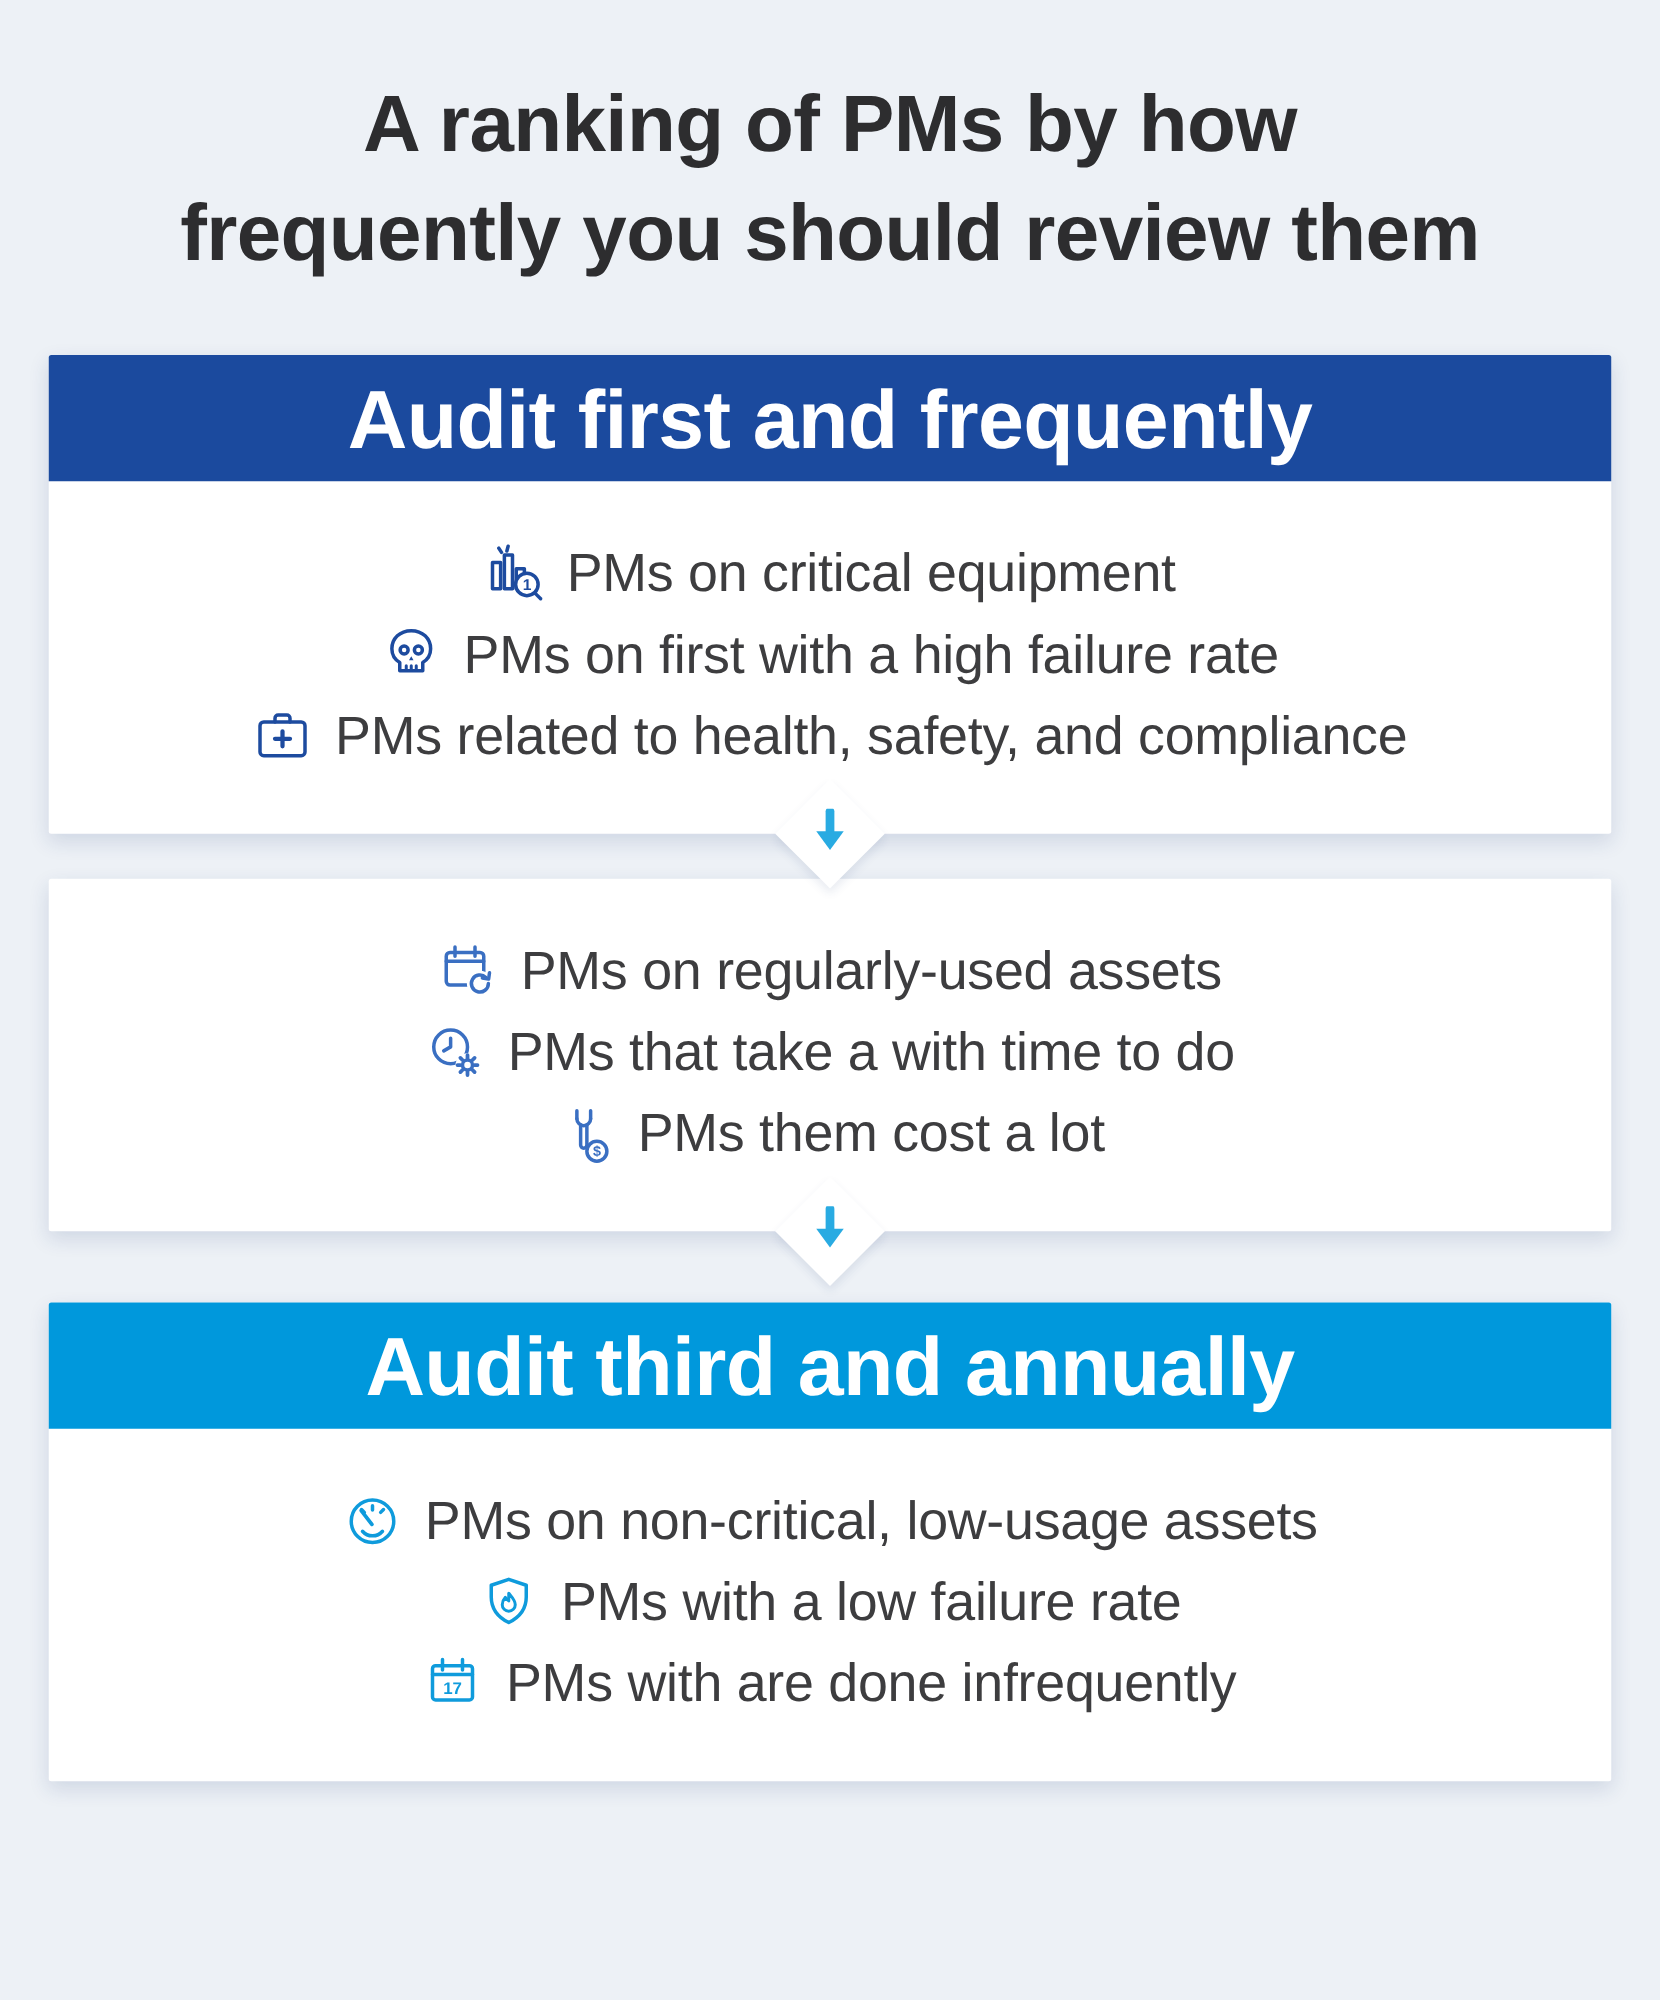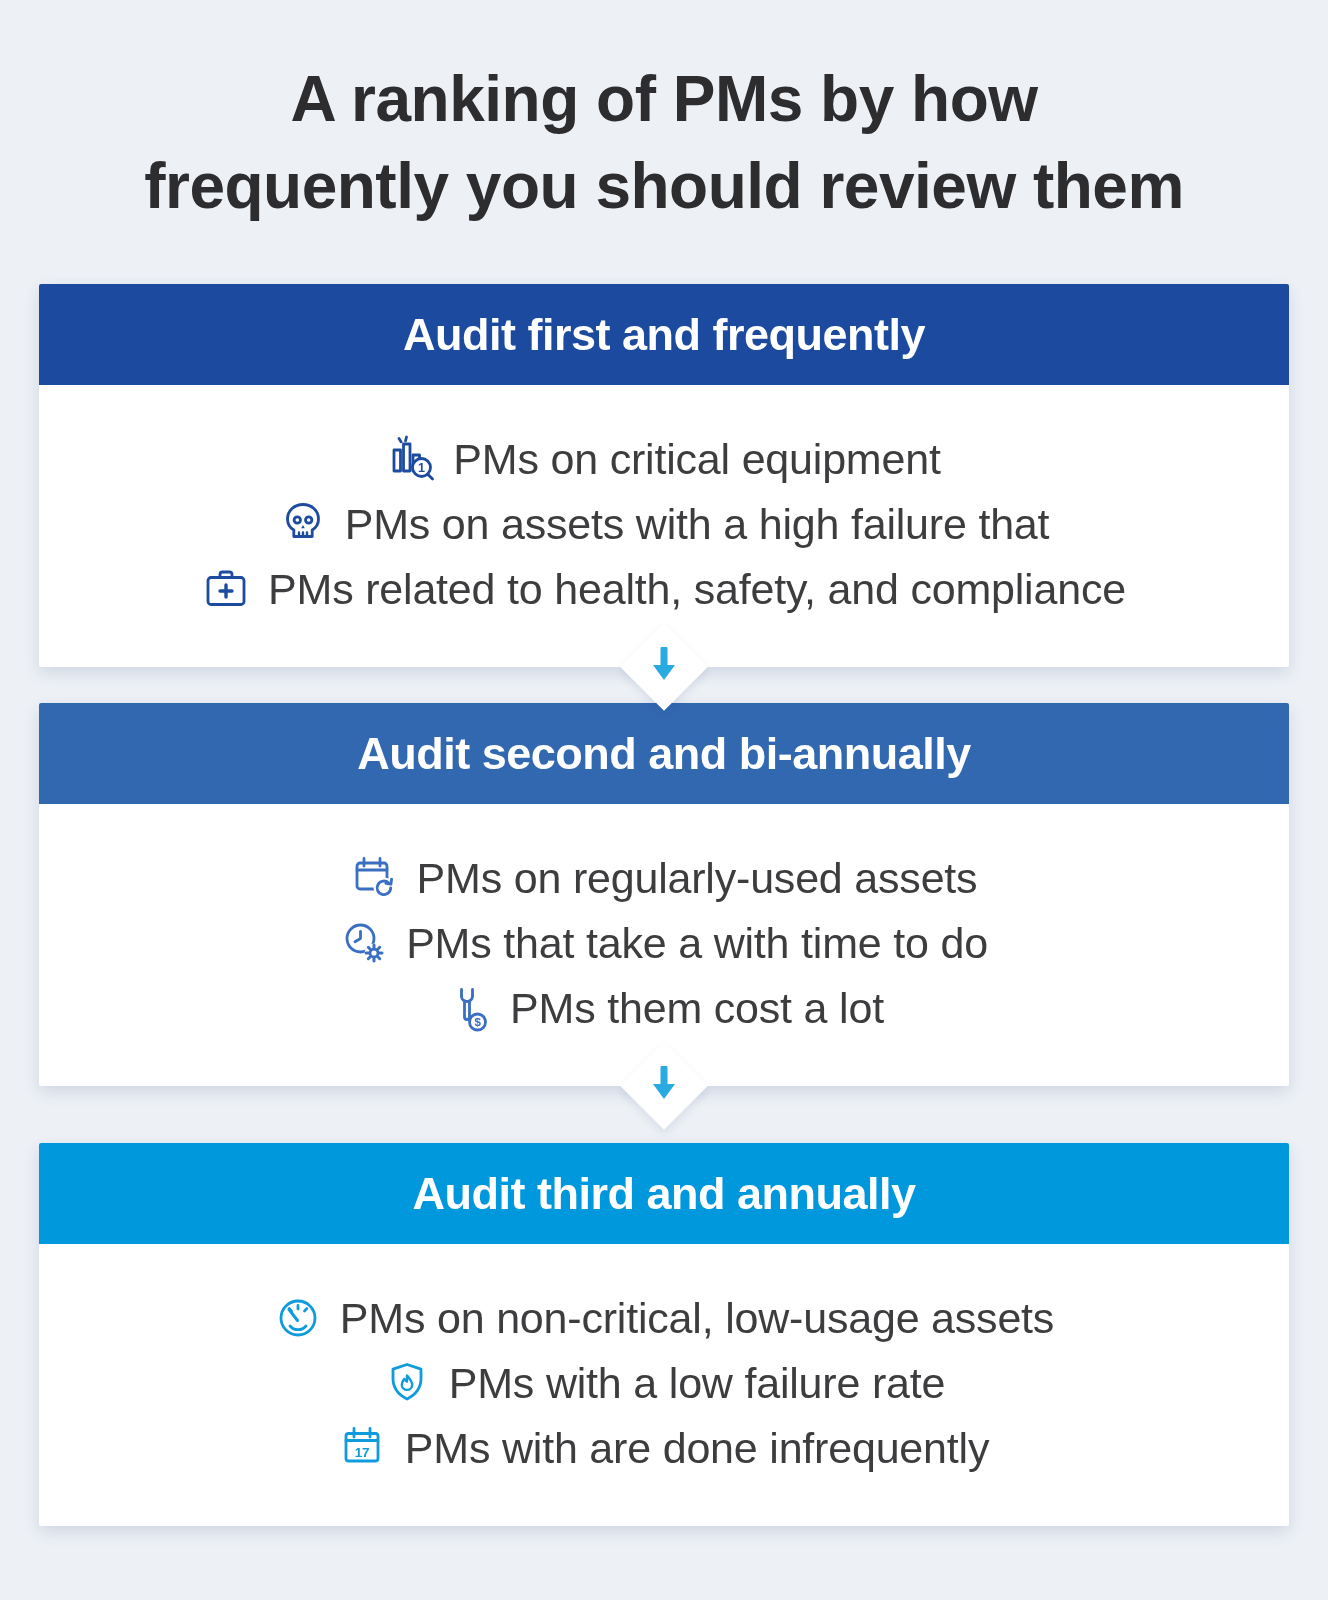--- a/index.html
+++ b/index.html
@@ -34,21 +34,21 @@
   .card-1 { margin-top: 54px; z-index: 3; }
   .card-2 { margin-top: 36px; z-index: 2; }
   .card-3 { margin-top: 57px; z-index: 1; }
 
   .card-header {
     height: 101px;
     display: flex;
     align-items: center;
     justify-content: center;
     color: #ffffff;
-    font-size: 45px;
+    font-size: 66px;
     font-weight: 700;
     letter-spacing: -0.5px;
     border-radius: 2px 2px 0 0;
   }
   .card-1 .card-header { background: #1b4a9e; }
   .card-2 .card-header { background: #3268b0; }
   .card-3 .card-header { background: #0098dc; }
 
   .card-body {
     padding: 48px 20px 52px;
@@ -129,21 +129,21 @@
       <div class="item">
         <span class="icon">
           <svg viewBox="0 0 48 48" fill="none" stroke="currentColor" stroke-width="2.8" stroke-linecap="round" stroke-linejoin="round">
             <path d="M24 4.5 C15 4.5 8.5 10.8 8.5 19 c0 5 2.6 8.8 6.3 11 V36.5 H33.2 V30 c3.7 -2.2 6.3 -6 6.3 -11 C39.5 10.8 33 4.5 24 4.5 Z"></path>
             <circle cx="18.3" cy="20" r="3.2"></circle>
             <circle cx="29.7" cy="20" r="3.2"></circle>
             <path d="M24 25 l-1.8 3.2 h3.6 Z" fill="currentColor" stroke="none"></path>
             <path d="M20 36 v-3.5 M24 36 v-3.5 M28 36 v-3.5" stroke-width="2.4"></path>
           </svg>
         </span>
-        <span class="label">PMs on assets with a high failure that</span>
+        <span class="label">PMs on first with a high failure rate</span>
       </div>
 
       <div class="item">
         <span class="icon">
           <svg viewBox="0 0 48 48" fill="none" stroke="currentColor" stroke-width="2.8" stroke-linecap="round" stroke-linejoin="round">
             <path d="M18 12.5 v-3 a2.5 2.5 0 0 1 2.5 -2.5 h7 a2.5 2.5 0 0 1 2.5 2.5 v3"></path>
             <rect x="6" y="12.5" width="36" height="27" rx="3"></rect>
             <path d="M24 20 v12 M18 26 h12" stroke-width="3.4"></path>
           </svg>
         </span>
@@ -154,23 +154,20 @@
     <div class="notch"></div>
     <span class="down-arrow">
       <svg width="26" height="34" viewBox="0 0 26 34">
         <path d="M13 2 V19" stroke="#29abe2" stroke-width="7" stroke-linecap="round" fill="none"></path>
         <path d="M2 18 H24 L13 33 Z" fill="#29abe2"></path>
       </svg>
     </span>
   </section>
 
   <section class="card card-2">
-    <header class="card-header">
-      <span>Audit second and bi-annually</span>
-    </header>
     <div class="card-body">
 
       <div class="item">
         <span class="icon">
           <svg viewBox="0 0 48 48" fill="none" stroke="currentColor" stroke-width="2.8" stroke-linecap="round" stroke-linejoin="round">
             <rect x="6" y="9" width="30" height="26" rx="3"></rect>
             <path d="M13 4.5 v7.5 M29 4.5 v7.5 M6 16 h30"></path>
             <circle cx="33" cy="34" r="10.5" fill="#ffffff" stroke="none"></circle>
             <path d="M39.7 33.8 a6.8 6.8 0 1 1 -2 -4.8"></path>
             <path d="M40.6 25.2 l-0.7 5 -5 -0.8"></path>

